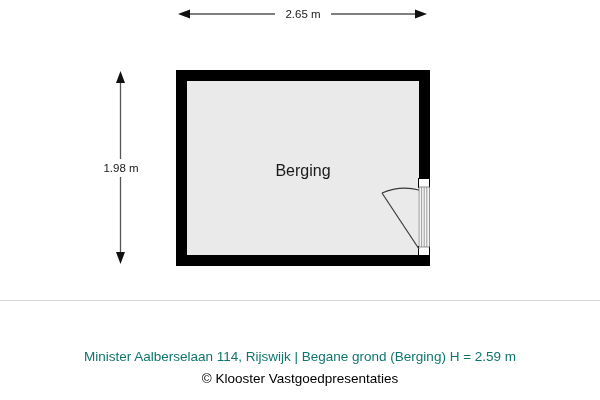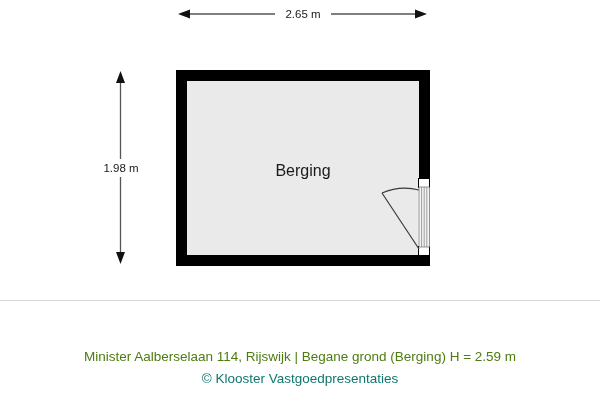--- a/index.html
+++ b/index.html
@@ -54,31 +54,31 @@
     height: 1px;
     background: #d8d8d8;
   }
   .footer-line-1 {
     position: absolute;
     left: 0;
     top: 48px;
     width: 600px;
     font-size: 13.5px;
     line-height: 17px;
-    color: #4d7c0f;
+    color: #0f766e;
     white-space: nowrap;
   }
   .footer-line-2 {
     position: absolute;
     left: 0;
     top: 70px;
     width: 600px;
     font-size: 13.5px;
     line-height: 17px;
-    color: #0f766e;
+    color: #000000;
     white-space: nowrap;
   }
 </style>
 </head>
 <body>
 
 <div id="page">
 
   <svg id="floorplan-svg" viewBox="0 0 600 300">
 

